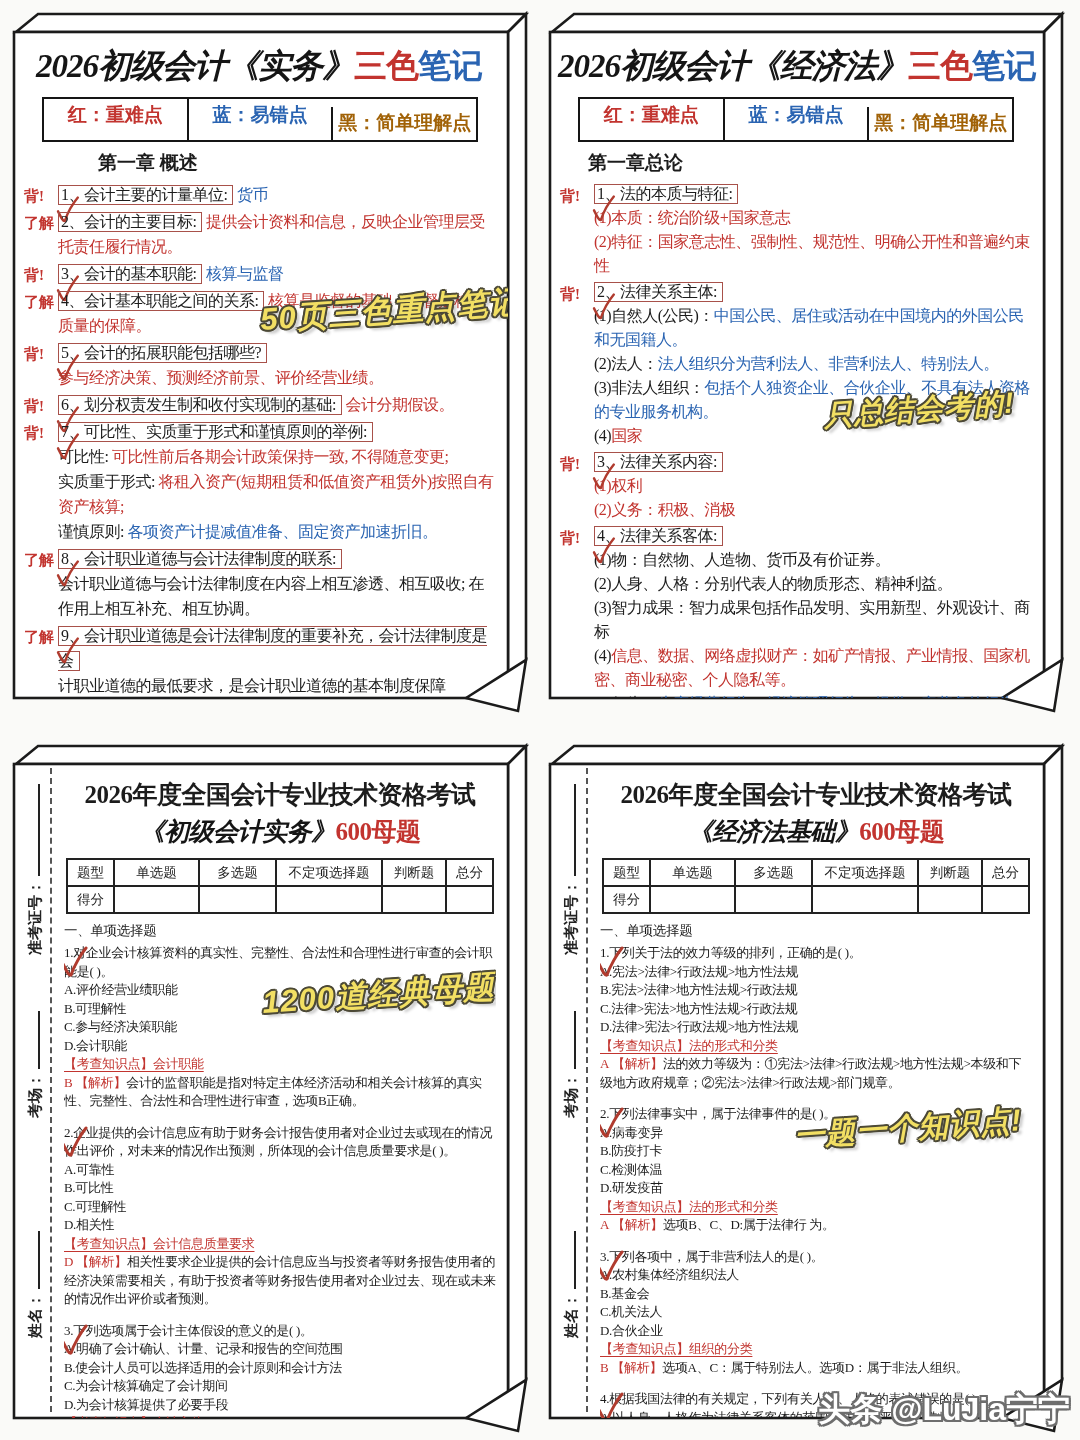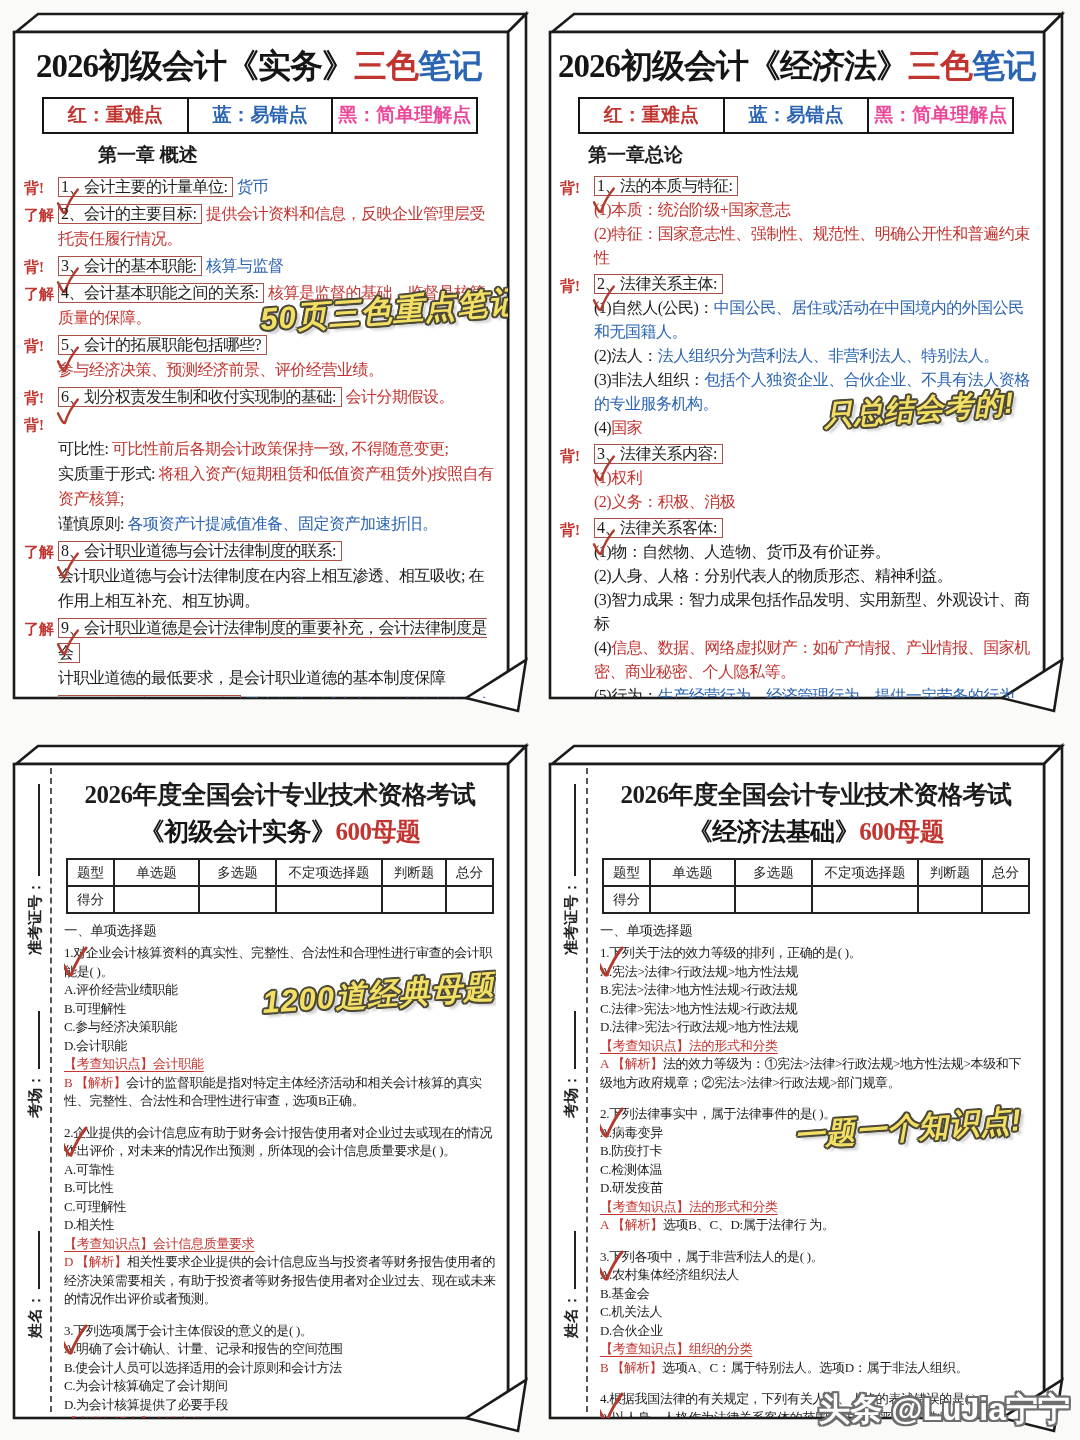--- a/index.html
+++ b/index.html
@@ -7,25 +7,25 @@
        font-family:"Liberation Serif","DejaVu Serif",serif;color:#1c1c1c;}
   .book{position:absolute;}
   .book svg.frame{position:absolute;inset:0;width:100%;height:100%;}
   .paper{fill:#ffffff;stroke:#1b1b1b;stroke-width:2.6;stroke-linejoin:miter;}
   .page{position:absolute;left:2px;top:22px;width:494px;overflow:hidden;box-sizing:border-box;}
   .note-page{height:666px;padding:2px 12px 0 8px;}
   .exam-page{height:654px;padding:0;}
 
   
   .note-title{margin:10px 0 8px;text-align:center;font-size:33px;font-weight:bold;letter-spacing:-1px;white-space:nowrap;}
-  .t-black{color:#151515;} .t-red{color:#c2342f;} .t-blue{color:#2a64b2;}
+  .t-black{color:#151515;font-style:italic;} .t-red{color:#c2342f;} .t-blue{color:#2a64b2;}
   .legend{display:flex;border:2.4px solid #151515;margin:0 18px 8px 20px;background:#fff;}
   .legend .cell{flex:1;text-align:center;font-weight:bold;font-size:19px;padding:3px 0 4px;}
   .legend .cell + .cell{border-left:2.4px solid #151515;}
-  .c-red{color:#c2342f;} .c-blue{color:#2a64b2;} .c-black{color:#ec4899;}
+  .c-red{color:#c2342f;} .c-blue{color:#2a64b2;} .c-black{color:#a16207;margin-top:8px;}
   .chapter{font-weight:bold;font-size:19px;margin:2px 0 6px;}
   .ch-tl{margin-left:76px;} .ch-tr{margin-left:30px;}
   .note-item{position:relative;padding-left:36px;font-size:16px;letter-spacing:-0.5px;
              line-height:25px;margin-bottom:2px;}
   .tr-notes .note-item{line-height:24px;}
   .note-label{position:absolute;left:2px;top:2px;color:#c2342f;font-weight:bold;font-size:15px;letter-spacing:0;}
   .seg.red{color:#c2342f;} .seg.blue{color:#2a64b2;} .seg.black{color:#1c1c1c;}
   .boxed{position:relative;border:1.8px solid #a8514a;padding:0 5px 1px 2px;}
   .ckrel{position:relative;}
   .check-svg{position:absolute;left:-5px;top:9px;width:27px;height:31px;overflow:visible;}
@@ -116,21 +116,23 @@
               </svg>5、会计的拓展职能包括哪些?</span><br><span class="seg red">参与经济决策、预测经济前景、评价经营业绩。</span></div>
         </div>
         <div class="note-item">
           <span class="note-label">背!</span>
           <div class="note-body"><span class="seg black boxed"><svg class="check-svg" viewBox="0 0 30 36">
                 <path d="M4 19 C8 27 10 31 12 30 C15 21 22 9 27 3" fill="none" stroke="#b03b2e" stroke-width="2.8" stroke-linecap="round"></path>
               </svg>6、划分权责发生制和收付实现制的基础:</span><span class="seg red"> 会计分期假设。</span></div>
         </div>
         <div class="note-item">
           <span class="note-label">背!</span>
-          <div class="note-body"><br><span class="seg black">可比性: </span><span class="seg red">可比性前后各期会计政策保持一致, 不得随意变更;</span><br><span class="seg black">实质重于形式: </span><span class="seg red">将租入资产(短期租赁和低值资产租赁外)按照自有资产核算;</span><br><span class="seg black">谨慎原则: </span><span class="seg blue">各项资产计提减值准备、固定资产加速折旧。</span></div>
+          <div class="note-body"><span class="seg black boxed"><svg class="check-svg" viewBox="0 0 30 36">
+                <path d="M4 19 C8 27 10 31 12 30 C15 21 22 9 27 3" fill="none" stroke="#b03b2e" stroke-width="2.8" stroke-linecap="round"></path>
+              </svg>7、可比性、实质重于形式和谨慎原则的举例:</span><br><span class="seg black">可比性: </span><span class="seg red">可比性前后各期会计政策保持一致, 不得随意变更;</span><br><span class="seg black">实质重于形式: </span><span class="seg red">将租入资产(短期租赁和低值资产租赁外)按照自有资产核算;</span><br><span class="seg black">谨慎原则: </span><span class="seg blue">各项资产计提减值准备、固定资产加速折旧。</span></div>
         </div>
         <div class="note-item">
           <span class="note-label">了解</span>
           <div class="note-body"><span class="seg black boxed"><svg class="check-svg" viewBox="0 0 30 36">
                 <path d="M4 19 C8 27 10 31 12 30 C15 21 22 9 27 3" fill="none" stroke="#b03b2e" stroke-width="2.8" stroke-linecap="round"></path>
               </svg>8、会计职业道德与会计法律制度的联系:</span><br><span class="seg black">会计职业道德与会计法律制度在内容上相互渗透、相互吸收; 在作用上相互补充、相互协调。</span></div>
         </div>
         <div class="note-item">
           <span class="note-label">了解</span>
           <div class="note-body"><span class="seg black boxed"><svg class="check-svg" viewBox="0 0 30 36">

